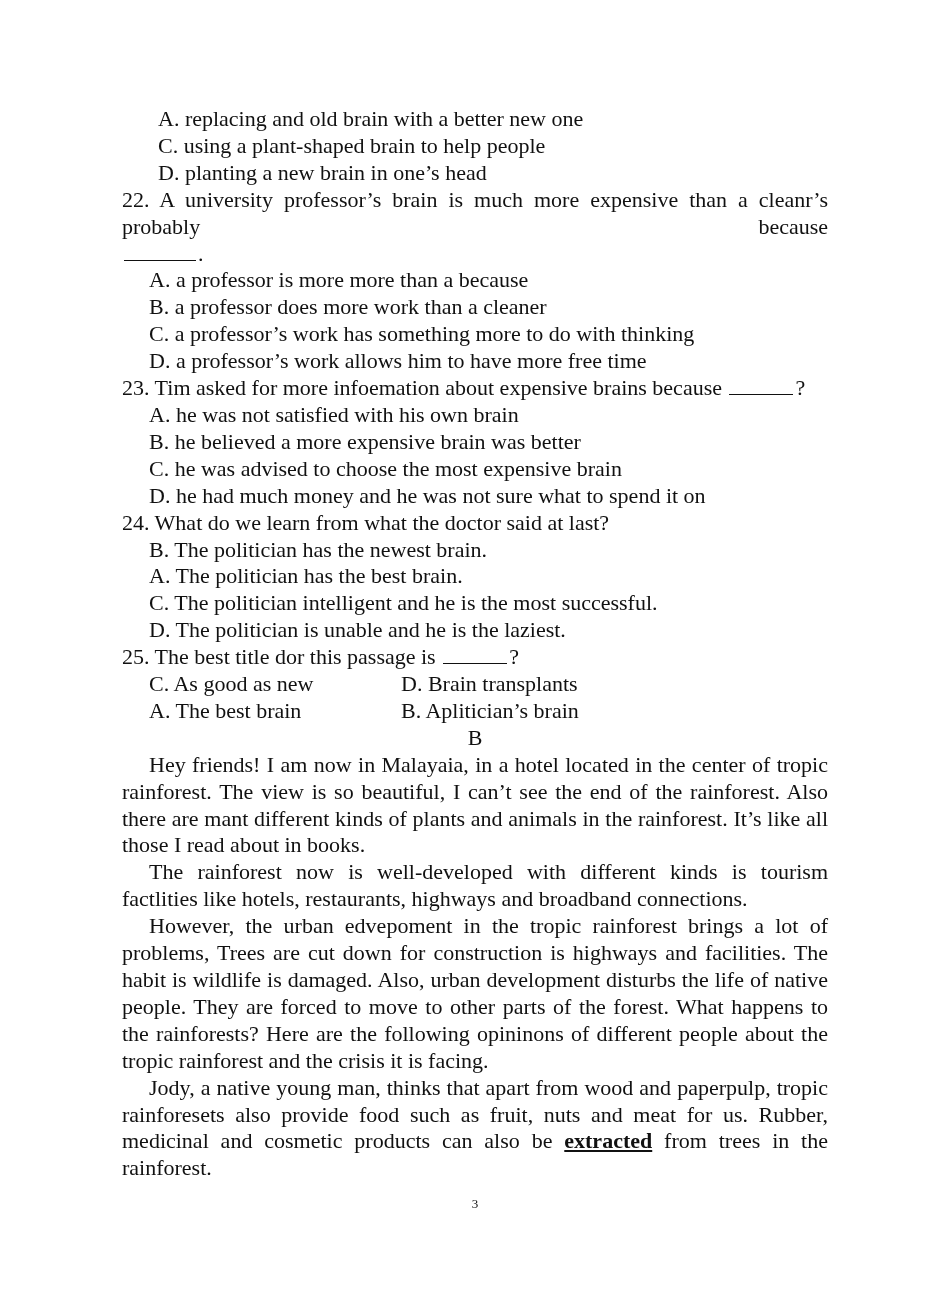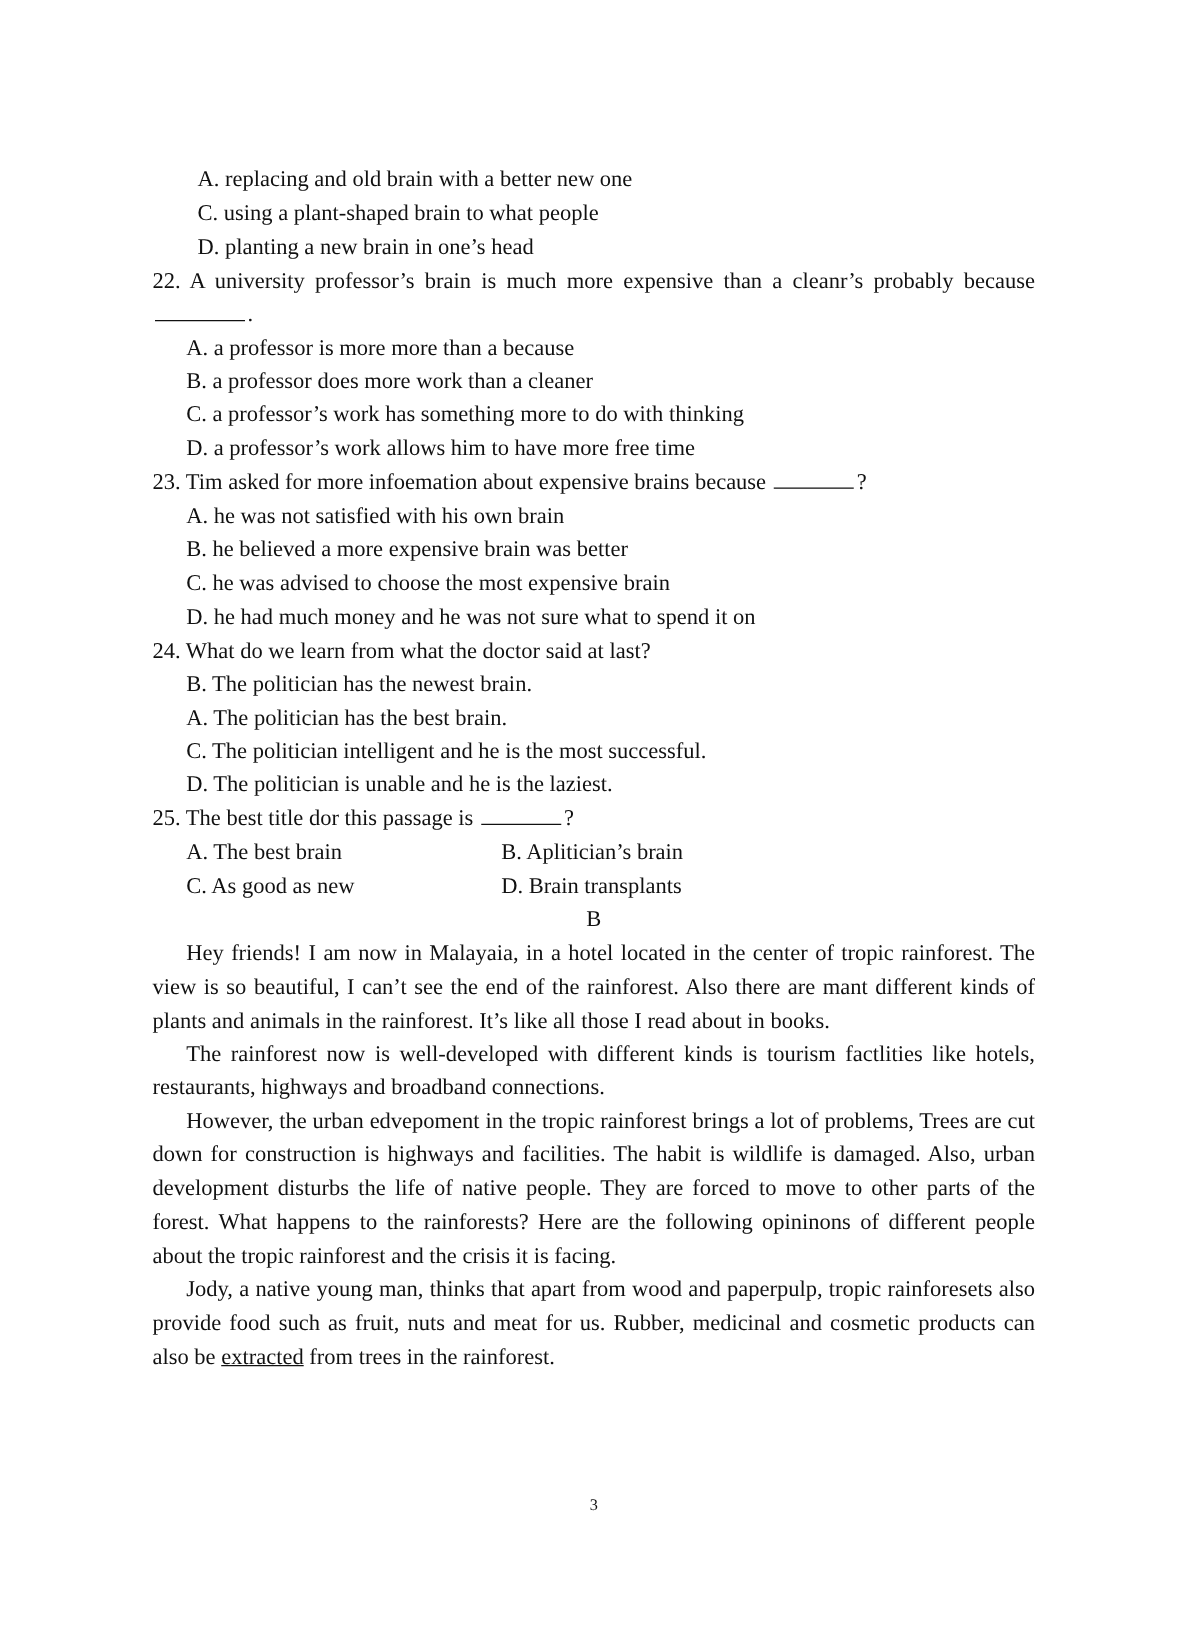--- a/index.html
+++ b/index.html
@@ -1,37 +1,37 @@
 <!DOCTYPE html>
 <html><head>
 <meta charset="utf-8">
 <style>
   html, body { margin: 0; padding: 0; background: #ffffff; }
   body { width: 950px; height: 1316px; position: relative; overflow: hidden;
          font-family: "Liberation Serif", "DejaVu Serif", serif; color: #111; }
-  .page { position: absolute; left: 122px; top: 130px; width: 706px; font-size: 18px; line-height: 26.9px; }
+  .page { position: absolute; left: 122px; top: 106px; width: 706px; font-size: 22px; line-height: 26.9px; }
   .line { white-space: nowrap; }
   .opt { padding-left: 27px; }
   .opt-first { padding-left: 36px; }
   .blank { display: inline-block; width: 64px; border-bottom: 1.5px solid #111; height: 14px; vertical-align: baseline; margin: 0 2px; }
   .blank-long { width: 72px; }
   .just { text-align: justify; text-align-last: justify; white-space: normal; }
   .para { text-indent: 27px; text-align: justify; }
   .center { text-align: center; }
   .two-col { display: flex; padding-left: 27px; }
   .two-col span:first-child { width: 252px; }
-  .under-bold { font-weight: normal; text-decoration: underline; }
+  .under-bold { font-weight: bold; text-decoration: underline; }
   .pagenum { position: absolute; left: 0; width: 950px; top: 1196px; text-align: center; font-size: 13px; }
 </style>
 </head>
 <body>
 
 <div class="page">
   <div class="line opt-first">A. replacing and old brain with a better new one</div>
-  <div class="line opt-first">C. using a plant-shaped brain to what people</div>
+  <div class="line opt-first">C. using a plant-shaped brain to help people</div>
   <div class="line opt-first">D. planting a new brain in one’s head</div>
 
   <div class="line just">22. A university professor’s brain is much more expensive than a cleanr’s probably because</div>
   <div class="line"><span class="blank blank-long"></span><span>.</span></div>
   <div class="line opt">A. a professor is more more than a because</div>
   <div class="line opt">B. a professor does more work than a cleaner</div>
   <div class="line opt">C. a professor’s work has something more to do with thinking</div>
   <div class="line opt">D. a professor’s work allows him to have more free time</div>
 
   <div class="line"><span>23. Tim asked for more infoemation about expensive brains because</span> <span class="blank"></span><span>?</span></div>
@@ -41,26 +41,26 @@
   <div class="line opt">D. he had much money and he was not sure what to spend it on</div>
 
   <div class="line">24. What do we learn from what the doctor said at last?</div>
   <div class="line opt">B. The politician has the newest brain.</div>
   <div class="line opt">A. The politician has the best brain.</div>
   <div class="line opt">C. The politician intelligent and he is the most successful.</div>
   <div class="line opt">D. The politician is unable and he is the laziest.</div>
 
   <div class="line"><span>25. The best title dor this passage is</span> <span class="blank"></span><span>?</span></div>
   <div class="line two-col">
+    <span>C. As good as new</span>
+    <span>D. Brain transplants</span>
+  </div>
+  <div class="line two-col">
     <span>A. The best brain</span>
     <span>B. Aplitician’s brain</span>
-  </div>
-  <div class="line two-col">
-    <span>C. As good as new</span>
-    <span>D. Brain transplants</span>
   </div>
 
   <div class="line center">B</div>
   <div class="para">Hey friends! I am now in Malayaia, in a hotel located in the center of tropic rainforest. The view is so beautiful, I can’t see the end of the rainforest. Also there are mant different kinds of plants and animals in the rainforest. It’s like all those I read about in books.</div>
   <div class="para">The rainforest now is well-developed with different kinds is tourism factlities like hotels, restaurants, highways and broadband connections.</div>
   <div class="para">However, the urban edvepoment in the tropic rainforest brings a lot of problems, Trees are cut down for construction is highways and facilities. The habit is wildlife is damaged. Also, urban development disturbs the life of native people. They are forced to move to other parts of the forest. What happens to the rainforests? Here are the following opininons of different people about the tropic rainforest and the crisis it is facing.</div>
   <div class="para"><span>Jody, a native young man, thinks that apart from wood and paperpulp, tropic rainforesets also provide food such as fruit, nuts and meat for us. Rubber, medicinal and cosmetic products can also be </span><span class="under-bold">extracted</span><span> from trees in the rainforest.</span></div>
 </div>
 
 <div class="pagenum">3</div>

